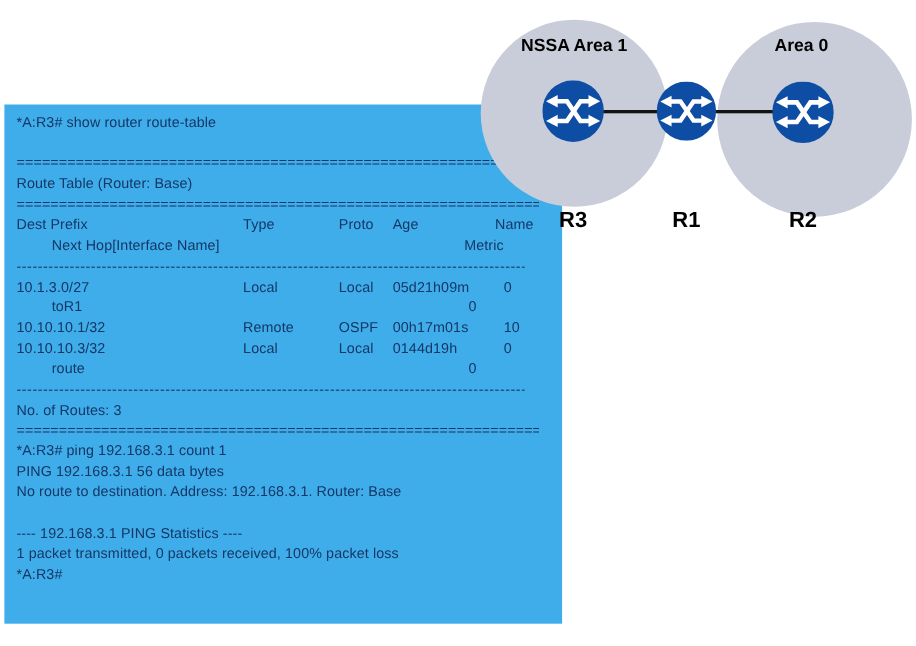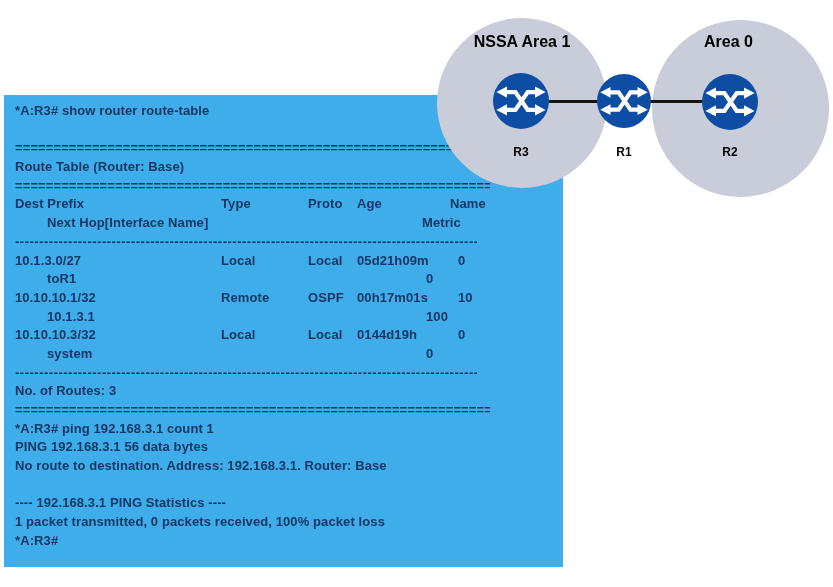--- a/index.html
+++ b/index.html
@@ -12,24 +12,24 @@
   }
   html,body{margin:0;padding:0;}
   body{
     width:833px;height:587px;background:#ffffff;overflow:hidden;
     font-family:"Liberation Sans", sans-serif;
   }
   .canvas{position:relative;width:833px;height:587px;background:#ffffff;}
 
   
   .terminal{
-    position:absolute;left:4px;top:95px;width:559px;height:472px;
+    position:absolute;left:4px;top:95px;width:507px;height:472px;
     background:var(--terminal-bg);
     color:var(--terminal-text);
-    font-size:13px;font-weight:700;line-height:18.7px;
+    font-size:13px;font-weight:400;line-height:18.7px;
     letter-spacing:0.1px;
     z-index:1;overflow:hidden;
     padding-top:7px;box-sizing:border-box;
   }
   .tline{position:relative;height:18.7px;white-space:nowrap;padding-left:11px;box-sizing:border-box;}
   .tline.cells{padding-left:0;}
   .cell{position:absolute;top:0;white-space:nowrap;text-align:right;}
   .c-dest{left:11px;}
   .c-type{left:217px;}
   .c-proto{left:287px;padding-left:17px;}
@@ -61,21 +61,21 @@
   .router-r3{left:493px;top:73px;}
   .router-r1{left:597px;top:74px;width:54px;height:54px;}
   .router-r2{left:702px;top:74px;}
   .router svg{display:block;width:100%;height:100%;}
   .router-circle{fill:var(--router-fill);}
   .router-glyph{stroke:#ffffff;stroke-width:7.5;fill:none;}
   .router-head{fill:#ffffff;stroke:none;}
 
   .router-label{
     position:absolute;z-index:5;color:var(--diagram-text);
-    font-size:12px;font-weight:700;text-align:center;width:56px;
+    font-size:20px;font-weight:700;text-align:center;width:56px;margin-top:44px;
   }
   .rl-r3{left:493px;top:145px;}
   .rl-r1{left:597px;top:145px;width:54px;}
   .rl-r2{left:702px;top:145px;}
 </style>
 </head>
 <body>
 
 <div class="canvas">
 
@@ -112,34 +112,30 @@
       <span class="cell c-metric">0</span>
     </div>
 
     <div class="tline cells">
       <span class="cell c-dest">10.10.10.1/32</span>
       <span class="cell c-type">Remote</span>
       <span class="cell c-proto">OSPF</span>
       <span class="cell c-age">00h17m01s</span>
       <span class="cell c-pref">10</span>
     </div>
-    <div class="tline cells">
-      <span class="cell c-nexthop">10.1.3.1</span>
-      <span class="cell c-metric">100</span>
-    </div>
 
     <div class="tline cells">
       <span class="cell c-dest">10.10.10.3/32</span>
       <span class="cell c-type">Local</span>
       <span class="cell c-proto">Local</span>
       <span class="cell c-age">0144d19h</span>
       <span class="cell c-pref">0</span>
     </div>
     <div class="tline cells">
-      <span class="cell c-nexthop">system</span>
+      <span class="cell c-nexthop">route</span>
       <span class="cell c-metric">0</span>
     </div>
 
     <div class="tline sep sep-dash">------------------------------------------------------------------------------------------------------------------------</div>
     <div class="tline">No. of Routes: 3</div>
     <div class="tline sep sep-eq">===========================================================================</div>
 
     <div class="tline">*A:R3# ping 192.168.3.1 count 1</div>
     <div class="tline">PING 192.168.3.1 56 data bytes</div>
     <div class="tline">No route to destination. Address: 192.168.3.1. Router: Base</div>

